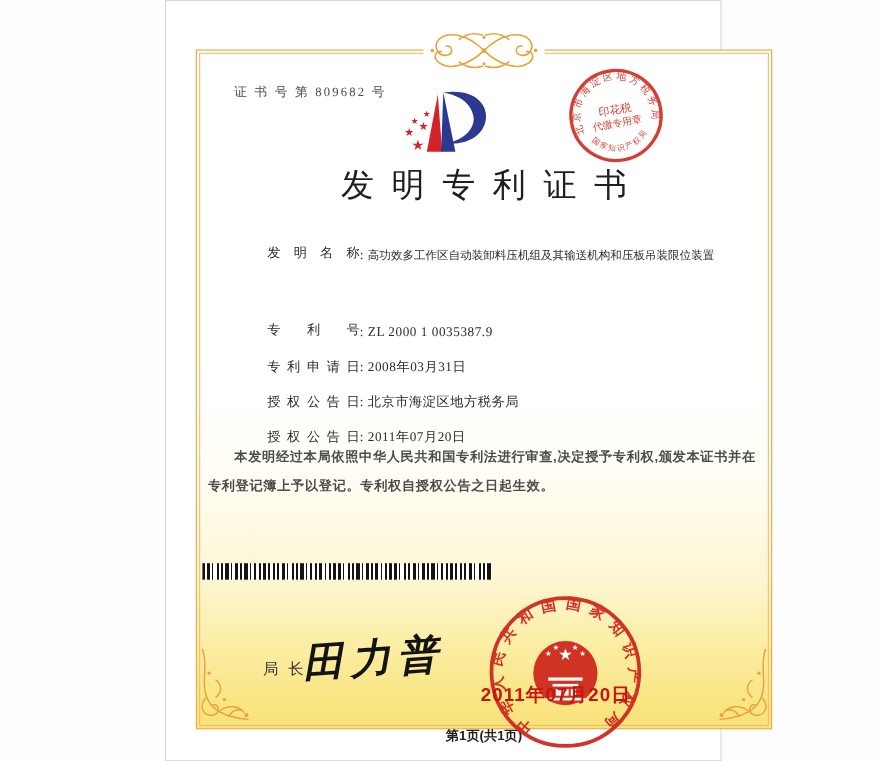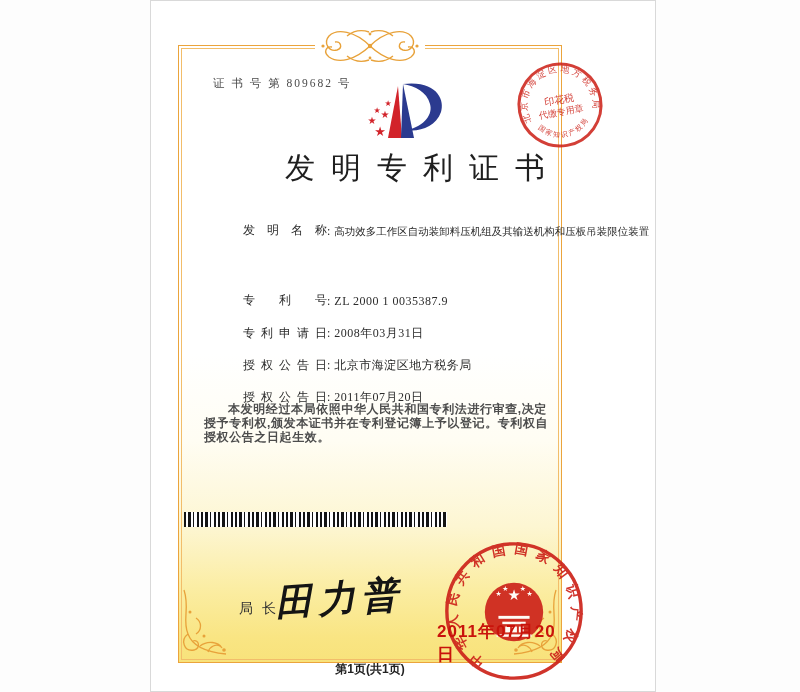--- a/index.html
+++ b/index.html
@@ -1,36 +1,36 @@
 <!DOCTYPE html>
 <html><head>
 <meta charset="utf-8">
 <style>
   html,body{margin:0;padding:0;background:#ffffff;width:800px;height:692px;overflow:hidden;
     font-family:"Liberation Serif","DejaVu Serif",serif;}
   .canvas{position:relative;width:800px;height:692px;background:#fdfdfd;}
   .page{position:absolute;left:150px;top:0;width:506px;height:692px;background:#ffffff;
     border:1px solid #d9d9d9;box-sizing:border-box;}
-  .frame{position:absolute;left:27px;top:44px;width:384px;height:618px;box-sizing:border-box;
+  .frame{position:absolute;left:27px;top:44px;width:524px;height:618px;box-sizing:border-box;
     border:1px solid #eba43c;
     background:linear-gradient(180deg,#ffffff 0%,#ffffff 50%,#fffdf3 64%,#fdf6d2 78%,#fbeda3 88%,#f9e583 96%,#f8e27b 100%);}
   .frame::before{content:"";position:absolute;left:2px;top:2px;right:2px;bottom:2px;
     border:1px solid #f2bd6a;pointer-events:none;}
   .abs{position:absolute;}
   .cert-no{left:34px;top:30px;font-size:11.5px;color:#4a4a4a;letter-spacing:2px;}
-  .title{left:0;right:0;top:102px;text-align:right;font-size:30px;color:#1f1f1f;
+  .title{left:0;right:0;top:102px;text-align:center;font-size:30px;color:#1f1f1f;
     letter-spacing:16px;text-indent:16px;font-weight:500;}
   .field{left:36px;right:28px;height:17px;font-size:12px;color:#2b2b2b;white-space:nowrap;margin-left:28px;}
   .flabel{display:inline-block;width:84px;text-align:justify;text-align-last:justify;
     vertical-align:bottom;}
   .fcolon{display:inline-block;margin-right:4px;}
   .fvalue{letter-spacing:0.5px;}
   .fvalue.small{font-size:10.5px;letter-spacing:0;}
-  .paras{left:25px;right:12px;top:356px;font-family:"Liberation Sans","DejaVu Sans",sans-serif;
-    font-size:12px;font-weight:700;color:#4c4c4c;line-height:14px;letter-spacing:0.6px;}
+  .paras{left:10px;right:12px;top:356px;font-family:"Liberation Sans","DejaVu Sans",sans-serif;
+    font-size:12px;font-weight:700;color:#4c4c4c;line-height:26px;letter-spacing:0.6px;}
   .paras p{margin:0 0 4px 0;text-indent:24px;}
   .barcode{left:5px;top:466px;width:263px;height:15px;
     background:repeating-linear-gradient(90deg,#141414 0 2px,#fff 2px 4px,#141414 4px 7px,#fff 7px 9px,#141414 9px 10px,#fff 10px 13px,#141414 13px 15px,#fff 15px 17px);}
   .signer-label{left:60px;top:554px;font-size:14px;color:#333;letter-spacing:9px;}
   .signature{left:96px;top:528px;font-size:37px;color:#141414;font-style:italic;
     transform:rotate(-4deg);letter-spacing:6px;font-weight:600;}
   .grant-date{left:258px;top:574px;font-family:"Liberation Sans",sans-serif;font-size:17px;
     font-weight:700;color:#c9130b;letter-spacing:1px;z-index:6;}
   .footer{left:0;right:0;top:592px;text-align:center;font-family:"Liberation Sans",sans-serif;
     font-size:12px;font-weight:600;color:#222;margin-top:23px;}

